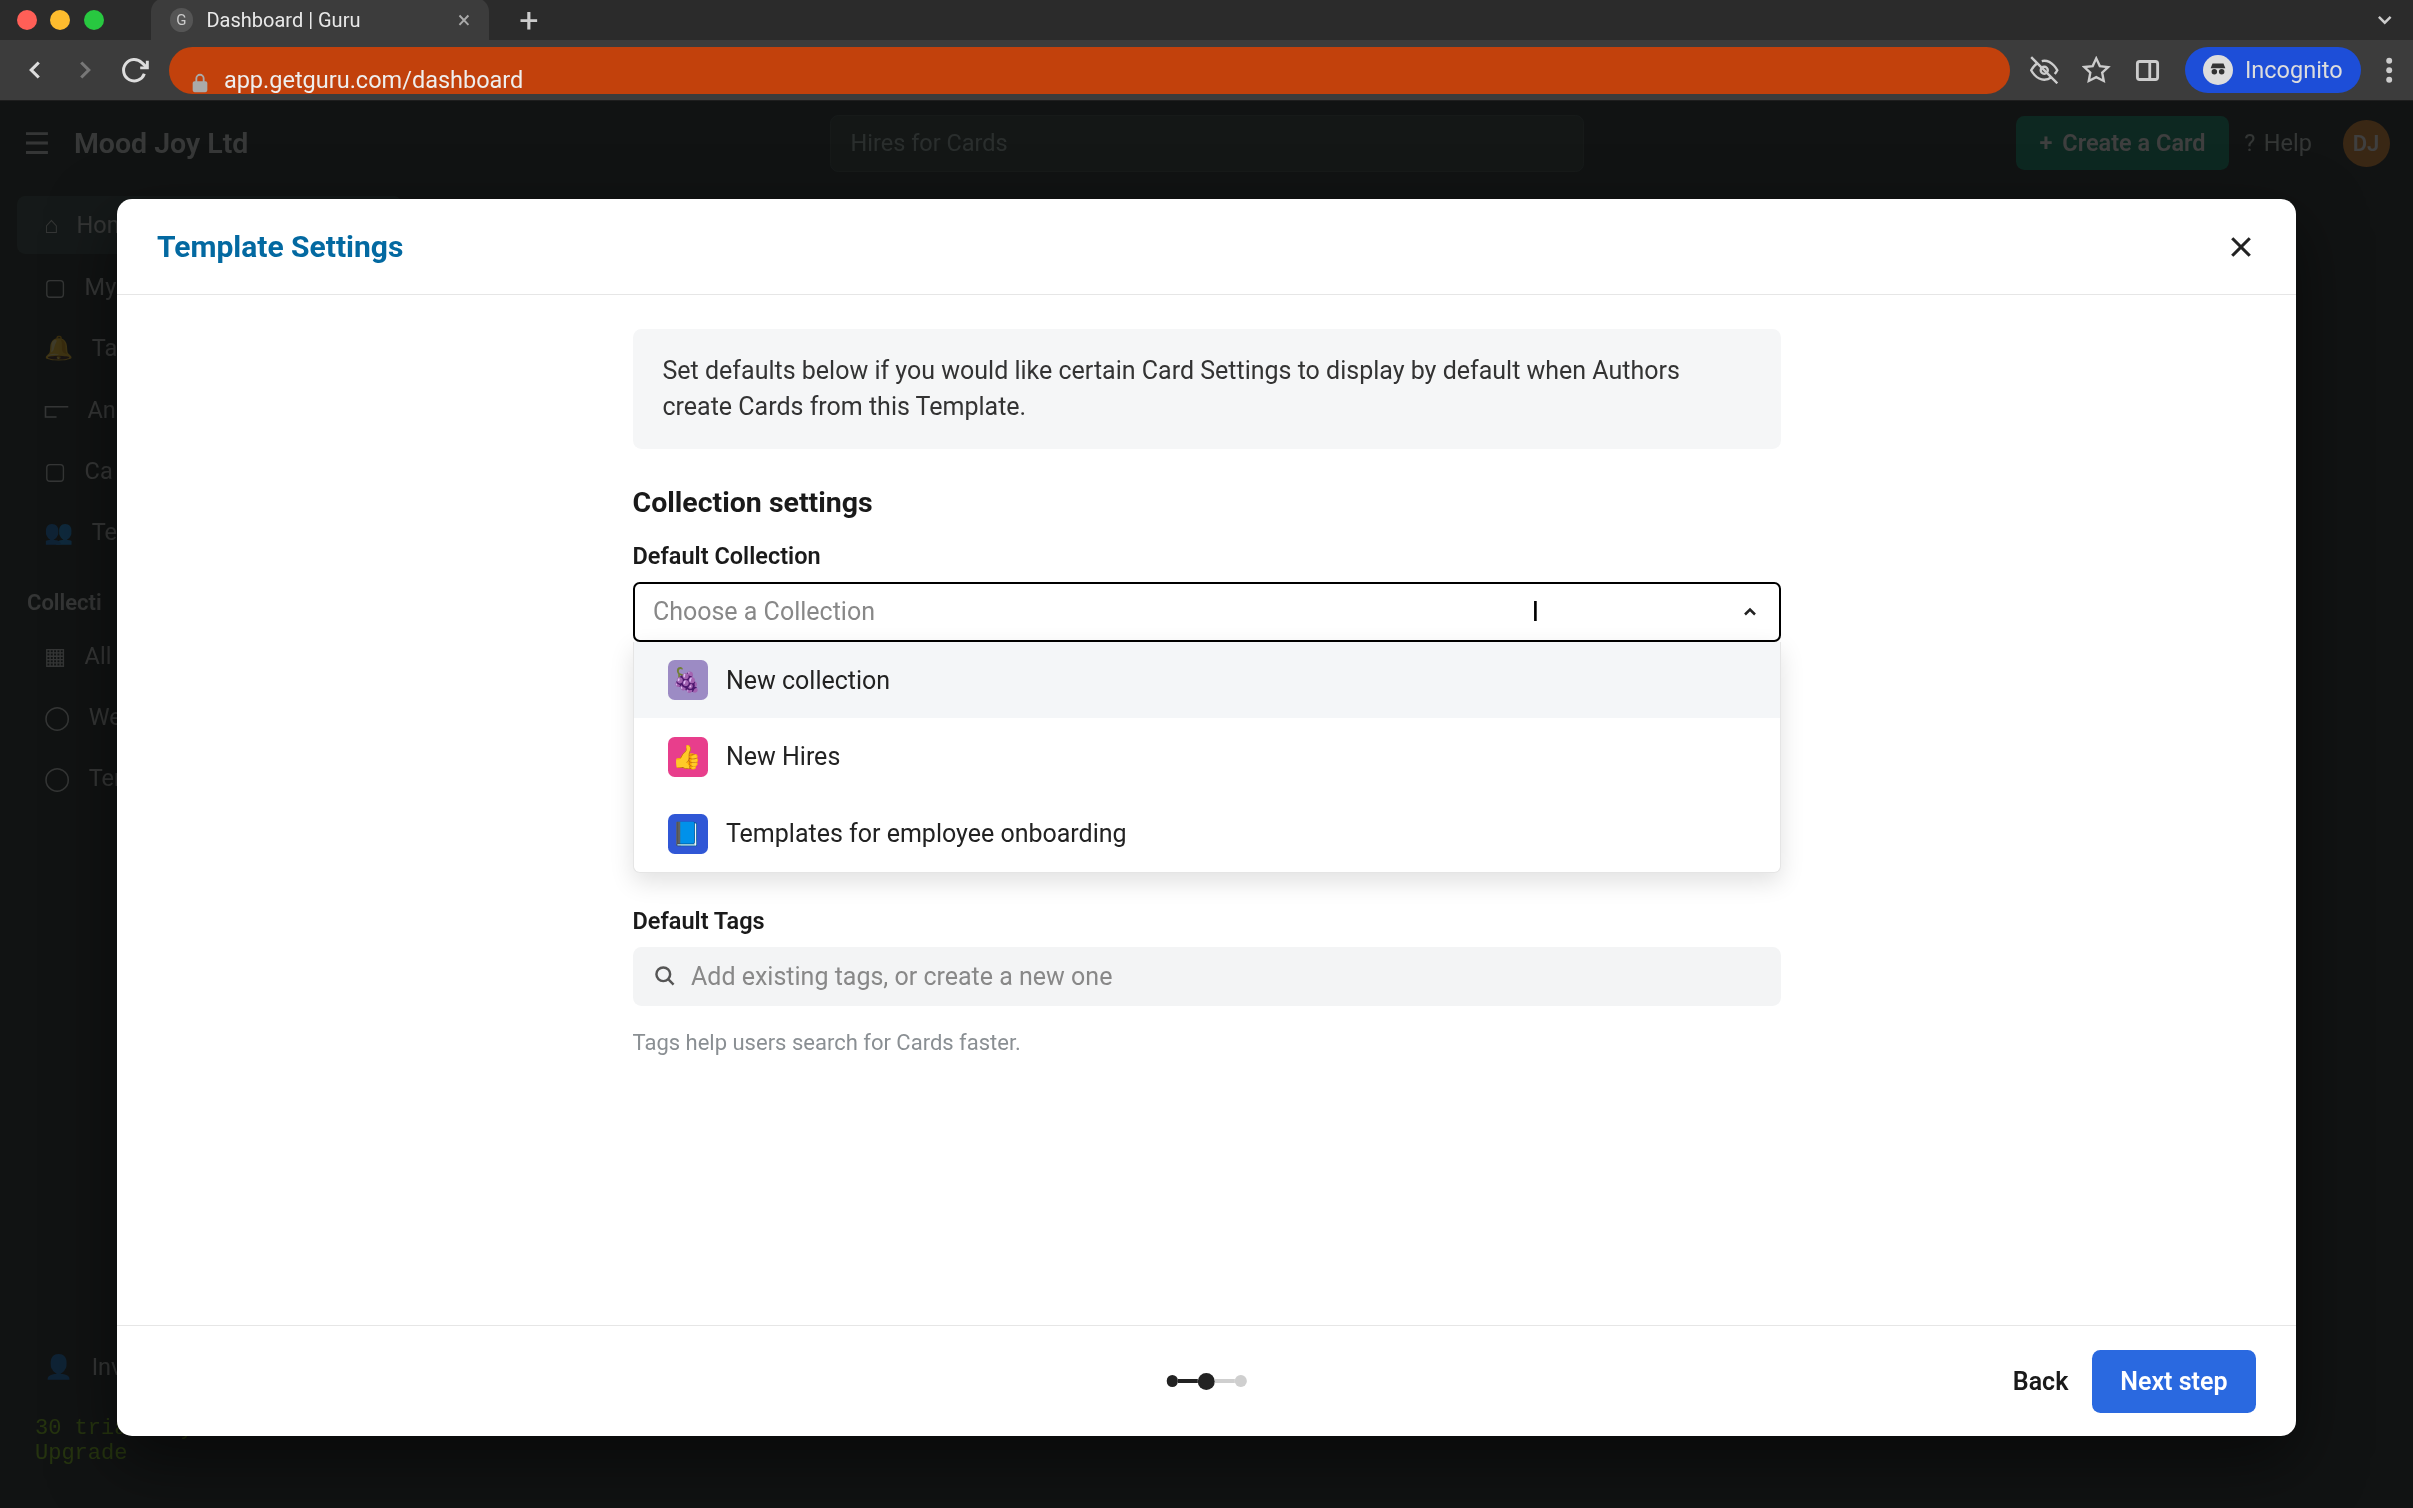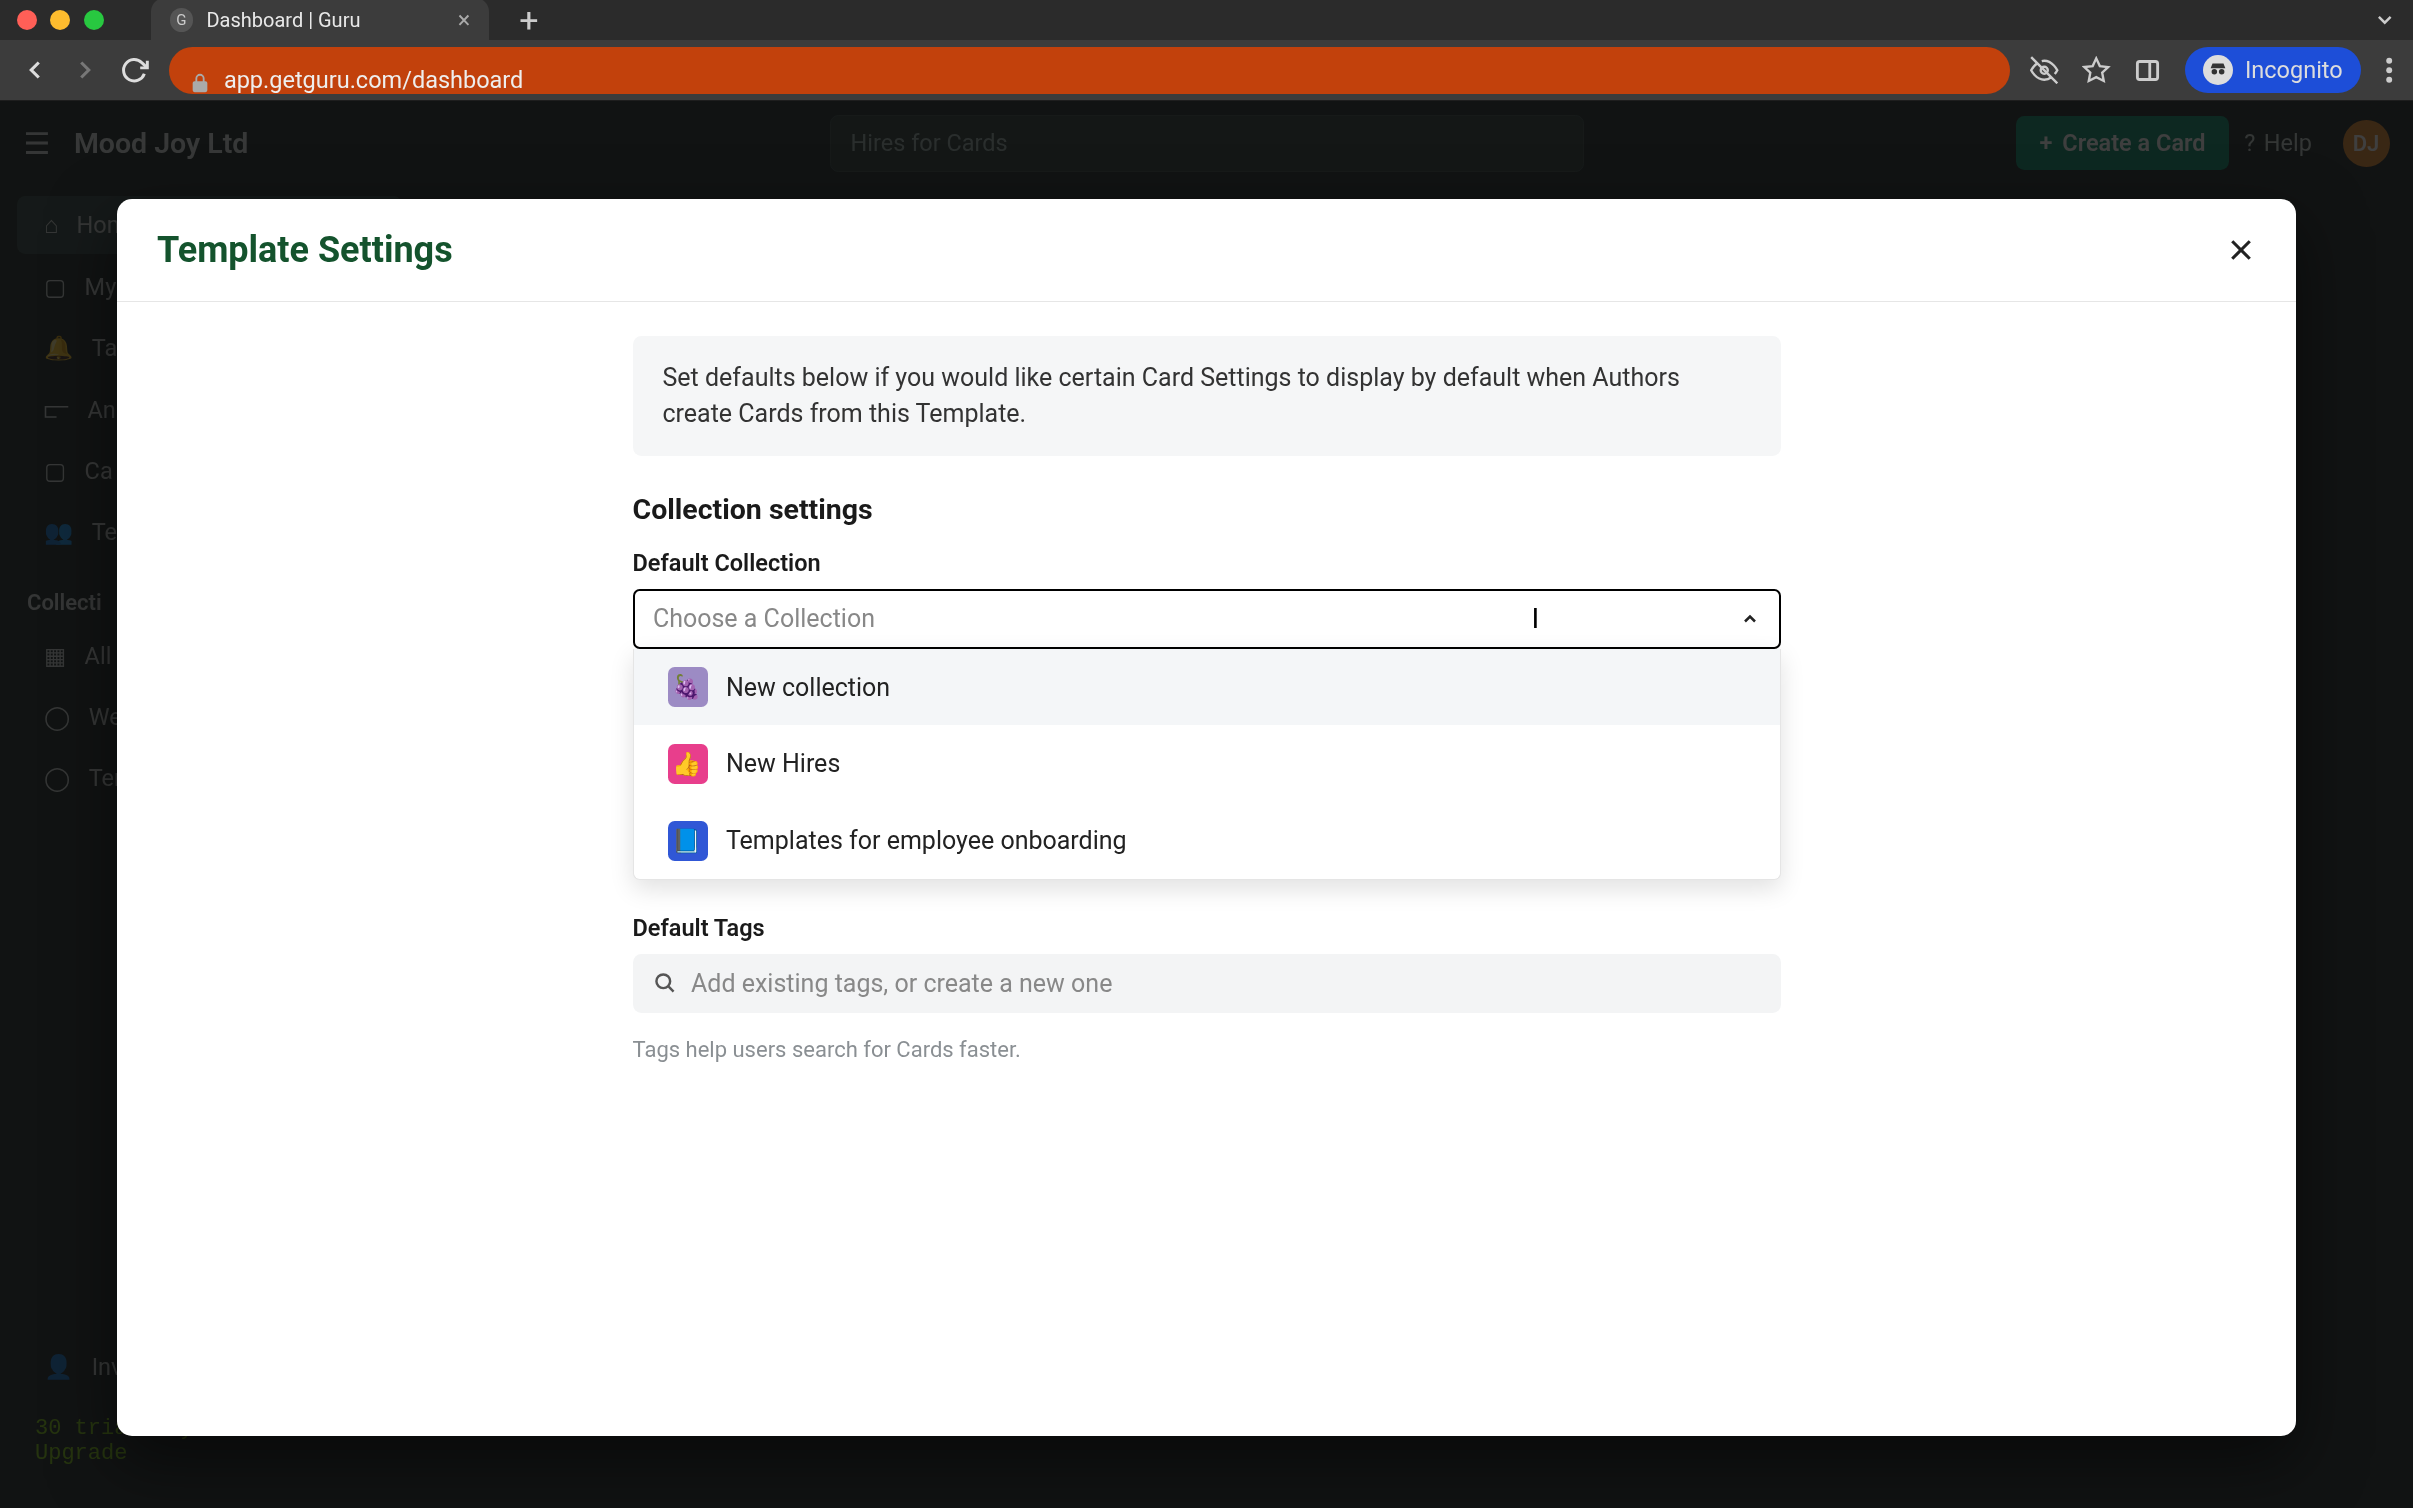--- a/index.html
+++ b/index.html
@@ -41,21 +41,21 @@
 .sidebar-item{display:flex;align-items:center;gap:18.4px;padding:15px 27px;color:#cfd6d4;font-size:23.5px;border-radius:8.4px;margin:3.4px 17px;}
 .sidebar-item.active{background:#364a45;}
 .sidebar-section{color:#cfd6d4;font-size:22px;font-weight:600;padding:25px 27px 8.4px;}
 .sidebar-bottom{position:absolute;bottom:0;left:0;width:419px;padding:17px 0 25px;}
 .trial-bar{color:#84cc16;font-size:22px;padding:17px 35px;font-family:Liberation Mono, monospace;}
 
 
 .overlay{position:absolute;top:101px;left:0;right:0;bottom:0;background:rgba(20,20,20,0.55);}
 .modal{position:absolute;top:199px;left:117px;right:117px;bottom:72px;background:#fff;border-radius:15px;display:flex;flex-direction:column;box-shadow:0 25px 67px rgba(0,0,0,.5);}
 .modal-head{display:flex;align-items:center;justify-content:space-between;padding:30px 40px;border-bottom:0.8px solid #e6e6e6;}
-.modal-title{font-size:36px;font-weight:700;color:#14532d;}
+.modal-title{font-size:30px;font-weight:700;color:#0369a1;}
 .modal-close{font-size:34px;color:#333;cursor:pointer;}
 .modal-body{flex:1;overflow:auto;padding:34px 0;}
 .modal-inner{max-width:1148px;margin:0 auto;}
 .info-box{background:#f5f6f7;border-radius:8.4px;padding:23.5px 30px;color:#333;font-size:25px;line-height:1.45;margin-bottom:37px;}
 .section-h{font-size:28.5px;font-weight:700;color:#1a1a1a;margin-bottom:23.5px;}
 .field-label{font-size:23.5px;font-weight:600;color:#1a1a1a;margin-bottom:11.7px;}
 
 .combo{position:relative;border:2.5px solid #000;border-radius:6.7px;height:60px;display:flex;align-items:center;padding:0 18.4px;margin-bottom:0;}
 .combo input{border:none;outline:none;font-size:25px;flex:1;color:#333;}
 .combo input::placeholder{color:#888;}
@@ -293,14 +293,27 @@
               <circle cx="10.5" cy="10.5" r="7"></circle>
               <line x1="21" y1="21" x2="16" y2="16"></line>
             </svg>
         </span>
         <input type="text" placeholder="Add existing tags, or create a new one" style="">
       </div>
       <div class="helper">Tags help users search for Cards faster.</div>
     </div>
   </div>
 
+  <div class="modal-foot" style="position:relative;">
+    <div class="stepper">
+      <span class="dot done"></span>
+      <span class="bar"></span>
+      <span class="dot active"></span>
+      <span class="bar light"></span>
+      <span class="dot"></span>
+    </div>
+    <div class="foot-right">
+      <button class="back-btn">Back</button>
+      <button class="next-btn">Next step</button>
+    </div>
+  </div>
 </div>
 
 
 </body></html>

